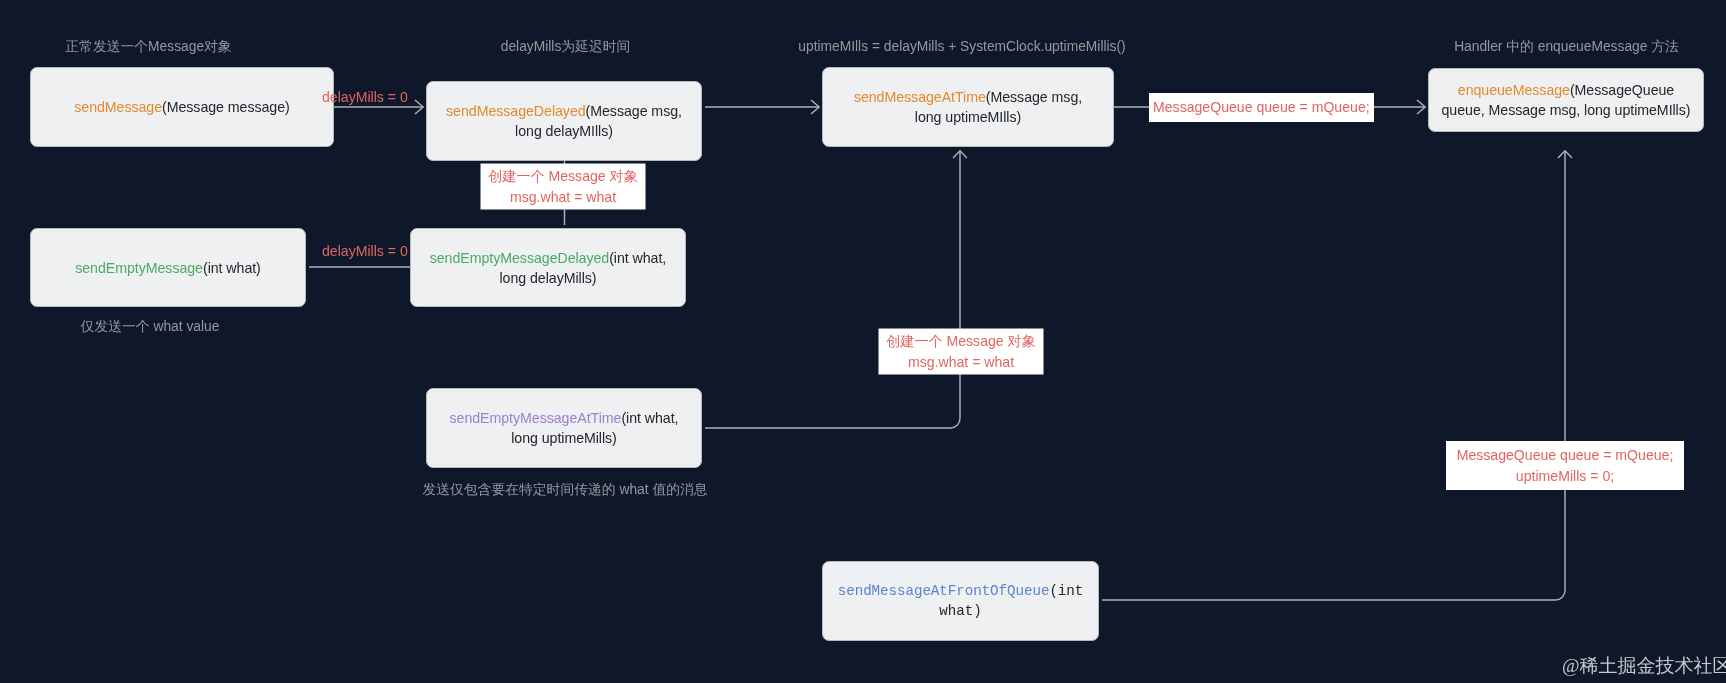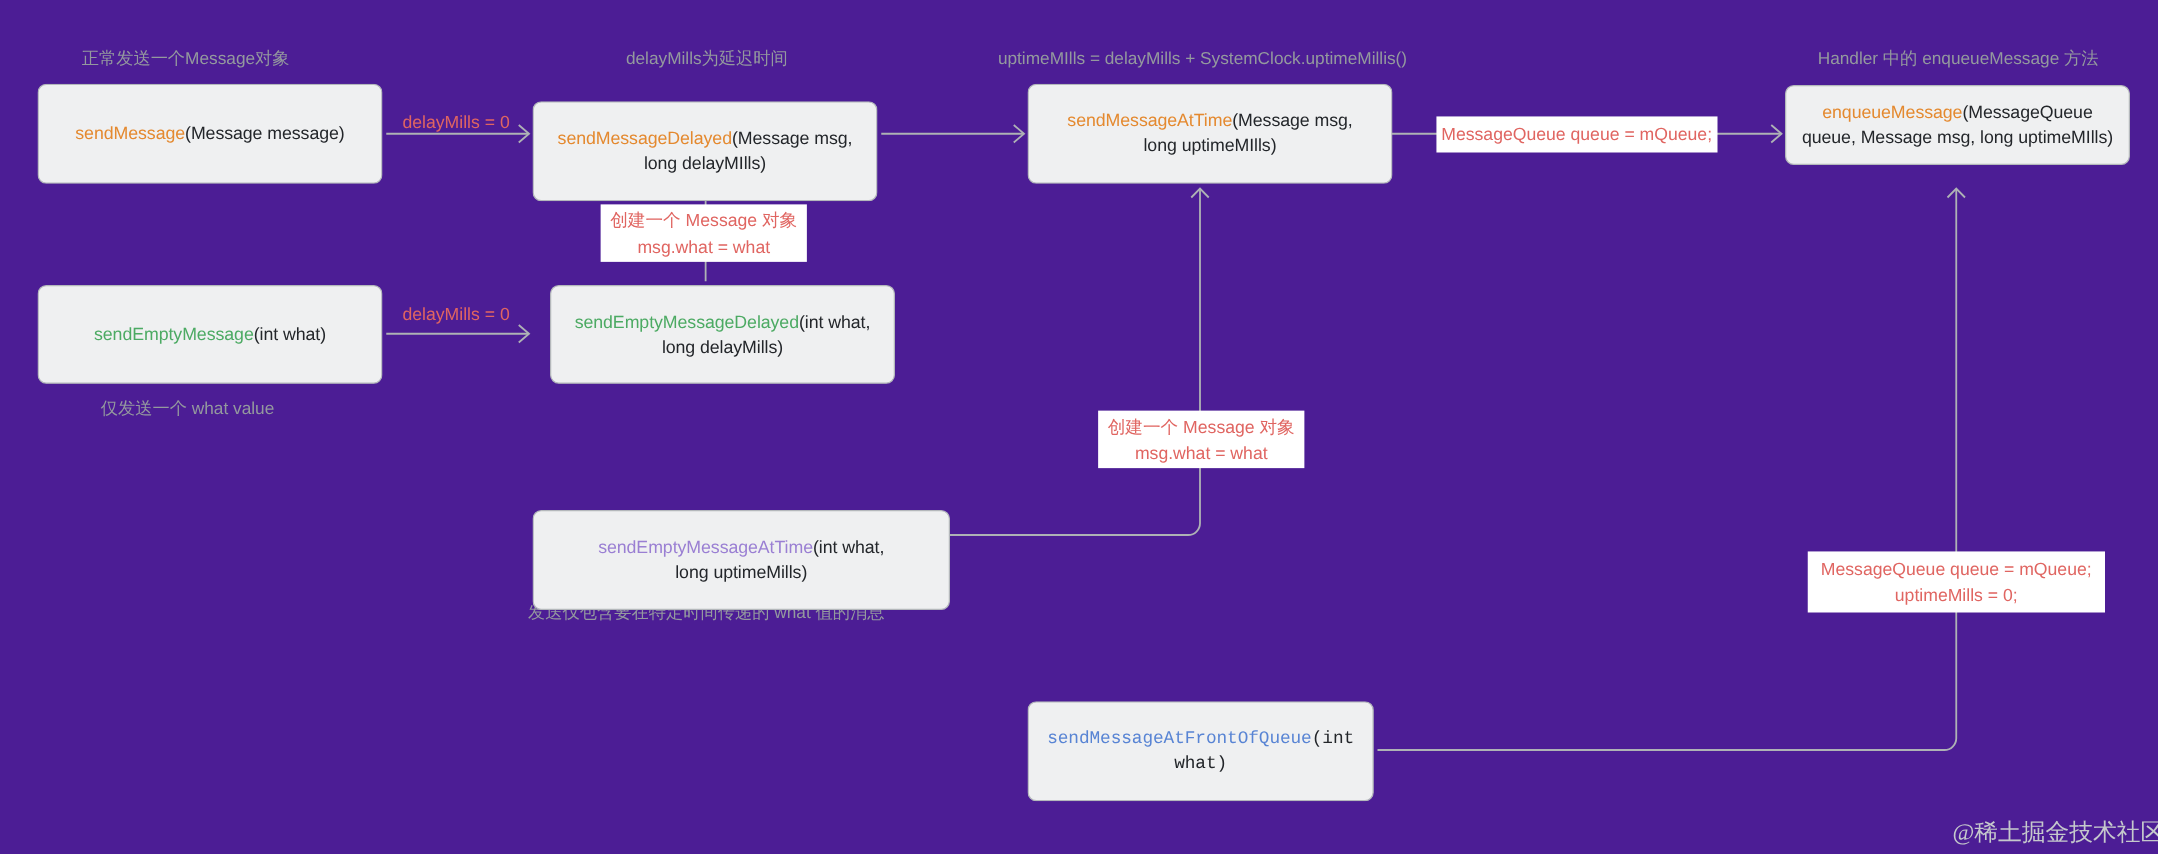--- a/index.html
+++ b/index.html
@@ -4,21 +4,21 @@
 <style>
   html,body{margin:0;padding:0;background:#ffffff;}
   body{
     font-family:"Liberation Sans",sans-serif;
     -webkit-font-smoothing:antialiased;
   }
   #canvas{
     position:relative;
     width:1726px;
     height:683px;
-    background:#4c1d95;
+    background:#0f172a;
     overflow:hidden;
   }
   .node{
     position:absolute;
     will-change:transform;
     box-sizing:border-box;
     background:#eff0f1;
     border:1px solid #b4b8bb;
     border-radius:7px;
     display:flex;
@@ -95,21 +95,21 @@
       <path d="M1102 600 H1555.5 A9.5 9.5 0 0 0 1565 590.5 V151"></path>
       <path d="M1558 158 L1565 150.8 L1572 158"></path>
     </g>
   </svg>
 
   <div class="caption" style="left:0px;top:38px;width:297px;">正常发送一个Message对象</div>
   <div class="caption" style="left:428px;top:38px;width:275px;">delayMills为延迟时间</div>
   <div class="caption" style="left:662px;top:38px;width:600px;">uptimeMIlls = delayMills + SystemClock.uptimeMillis()</div>
   <div class="caption" style="left:1391px;top:38px;width:351px;">Handler 中的 enqueueMessage 方法</div>
 
-  <div class="node" style="left:30px;top:67px;width:276px;height:80px;">
+  <div class="node" style="left:30px;top:67px;width:304px;height:80px;">
     <div>
       <span class="fn" style="color: rgb(228, 137, 47);">sendMessage</span><span>(Message message)</span>
     </div>
   </div>
 
   <div class="node" style="left:426px;top:81px;width:276px;height:80px;">
     <div>
       <span class="fn" style="color: rgb(228, 137, 47);">sendMessageDelayed</span><span class="ml">(Message msg,
 long delayMIlls)</span>
     </div>
@@ -128,28 +128,28 @@
 queue, Message msg, long uptimeMIlls)</span>
     </div>
   </div>
 
   <div class="node" style="left:30px;top:228px;width:276px;height:79px;">
     <div>
       <span class="fn" style="color: rgb(76, 170, 99);">sendEmptyMessage</span><span>(int what)</span>
     </div>
   </div>
 
-  <div class="node" style="left:440px;top:228px;width:276px;height:79px;">
+  <div class="node" style="left:410px;top:228px;width:276px;height:79px;">
     <div>
       <span class="fn" style="color: rgb(76, 170, 99);">sendEmptyMessageDelayed</span><span class="ml">(int what,
 long delayMills)</span>
     </div>
   </div>
 
-  <div class="node" style="left:426px;top:388px;width:334px;height:80px;margin-top:20px;">
+  <div class="node" style="left:426px;top:388px;width:276px;height:80px;">
     <div>
       <span class="fn" style="color: rgb(154, 127, 211);">sendEmptyMessageAtTime</span><span class="ml">(int what,
 long uptimeMills)</span>
     </div>
   </div>
 
   <div class="node" style="left:822px;top:561px;width:277px;height:80px;font-family:Liberation Mono, monospace;">
     <div>
       <span class="fn" style="color: rgb(88, 132, 212);">sendMessageAtFrontOfQueue</span><span>(int what)</span>
     </div>

